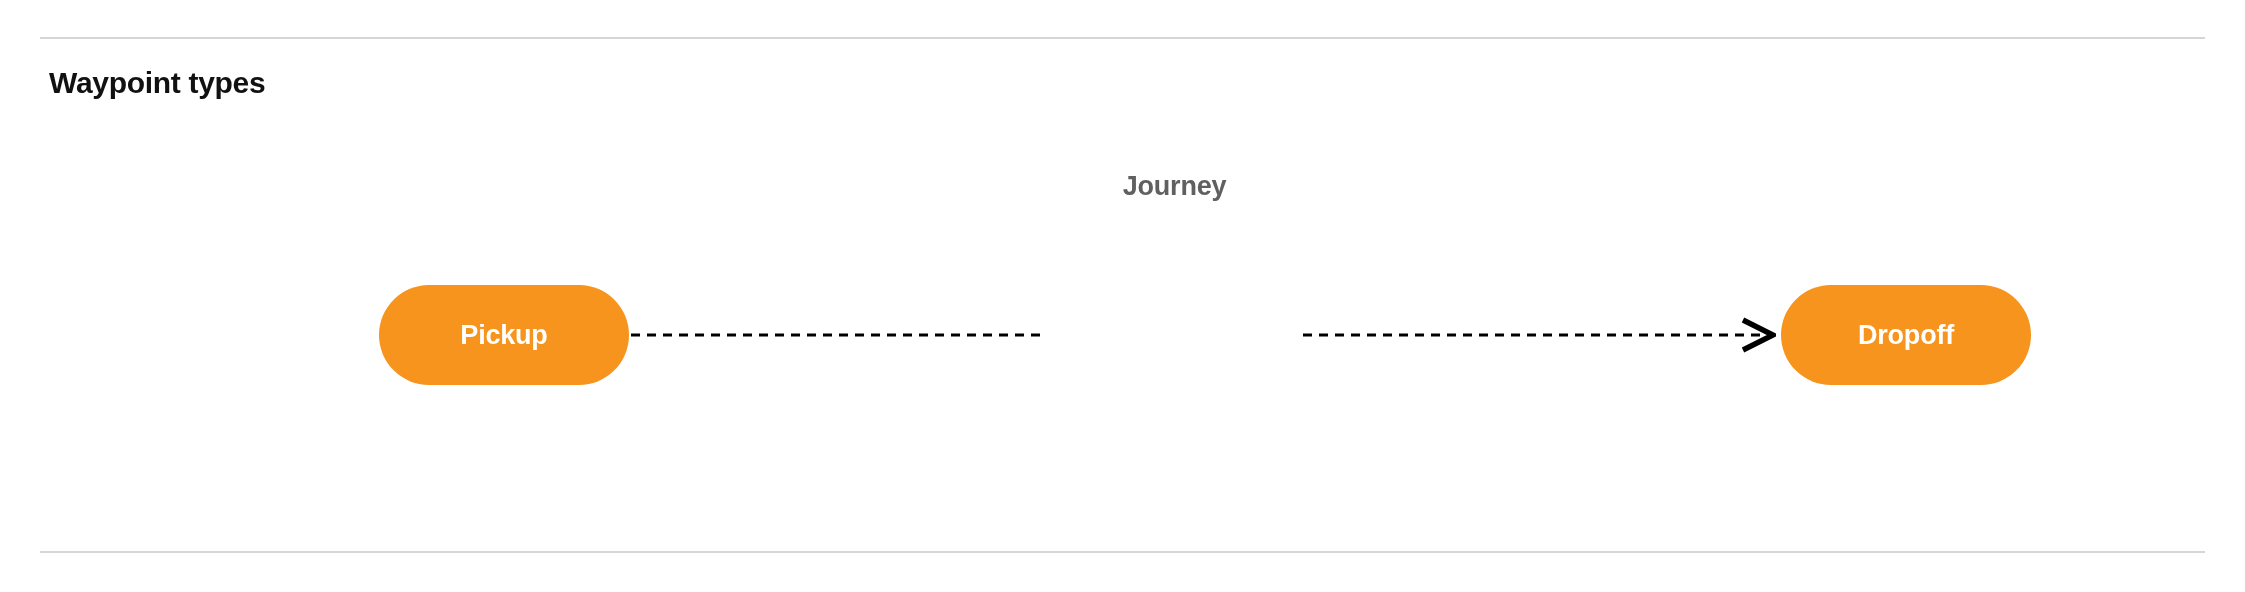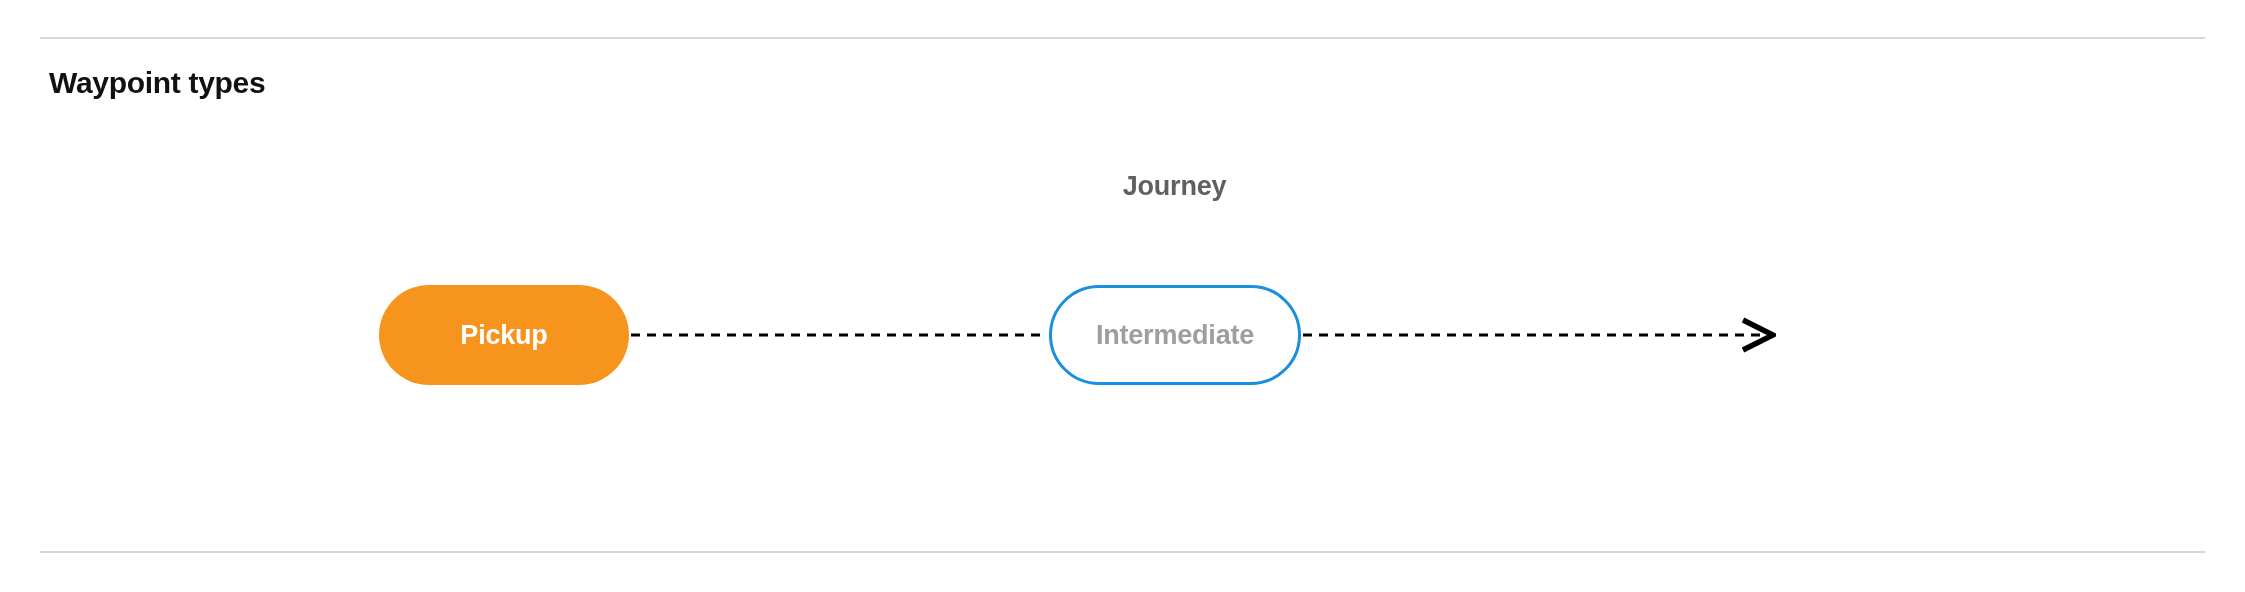--- a/index.html
+++ b/index.html
@@ -147,22 +147,22 @@
 
       <line x1="600" y1="235" x2="1016" y2="235" stroke="#000000" stroke-width="3" stroke-dasharray="9 7" stroke-linecap="butt"></line>
 
       <line x1="1272" y1="235" x2="1742" y2="235" stroke="#000000" stroke-width="3" stroke-dasharray="9 7" stroke-linecap="butt" marker-end="url(#arrow-open)"></line>
     </svg>
 
     <div class="node node-pickup">
       <span>Pickup</span>
     </div>
 
-    <div class="node node-intermediate">
-      <span>Intermediate</span>
+
+    <div class="node node-dropoff">
+      <span>Dropoff</span>
     </div>
-
 
   </div>
 
   <div class="divider bottom"></div>
 
 </div>
 
 </body></html>

